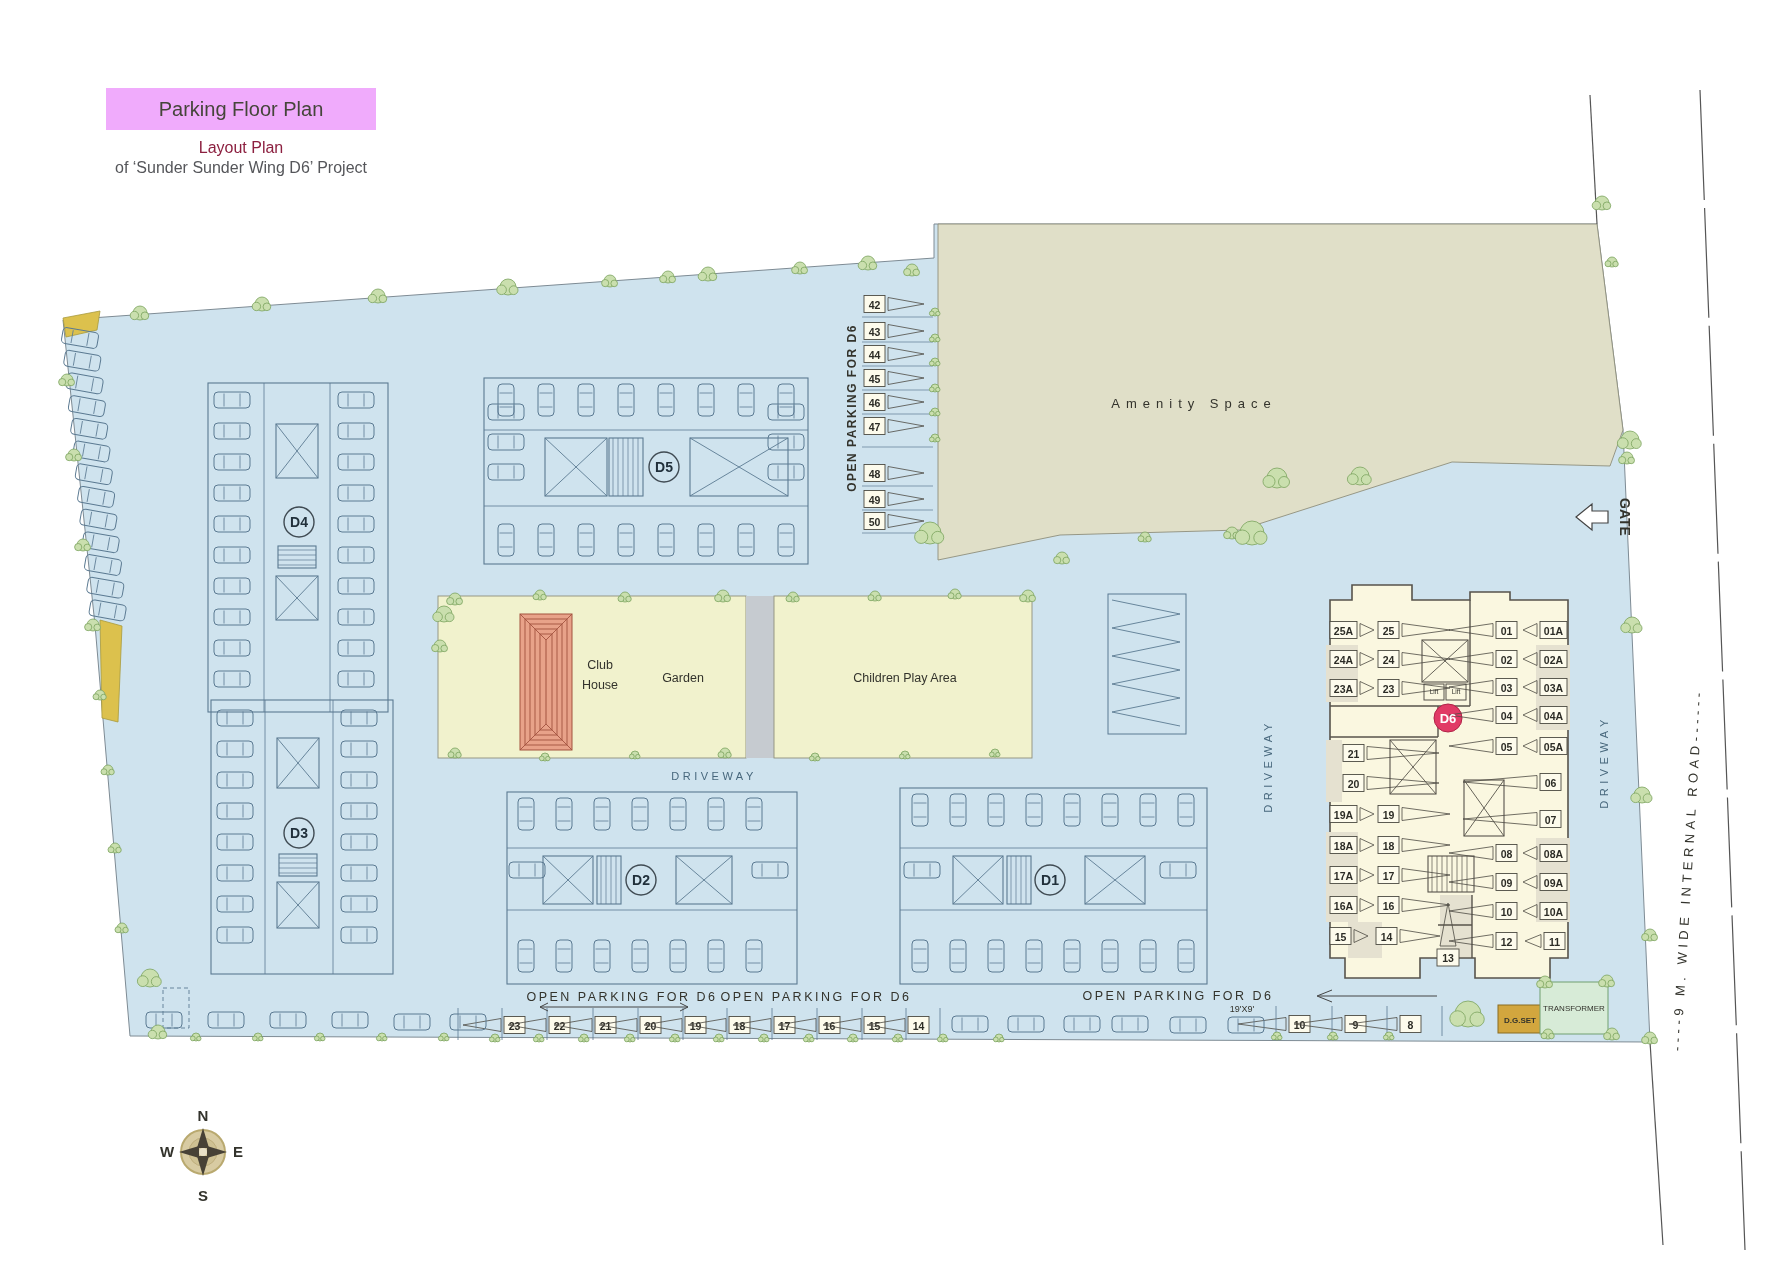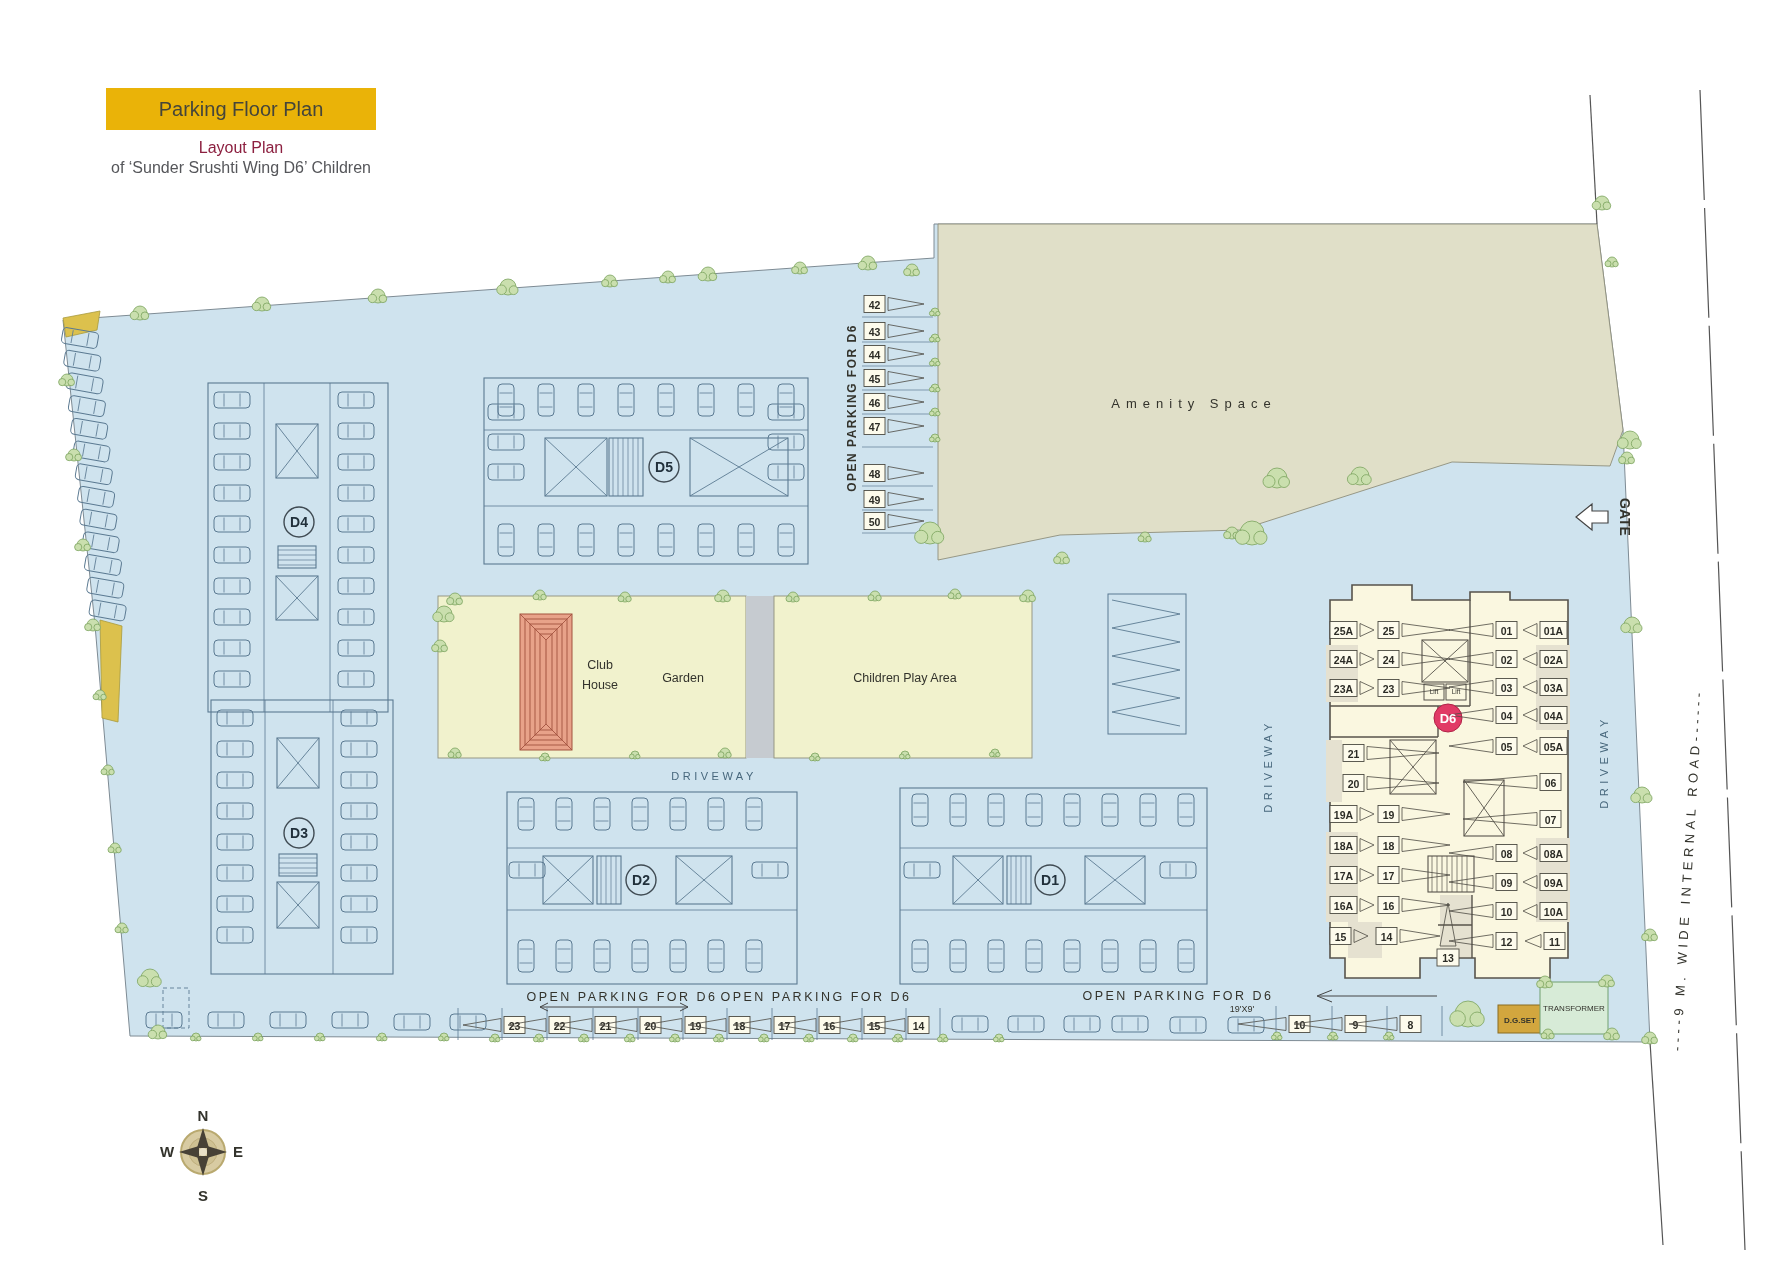--- a/index.html
+++ b/index.html
@@ -1,19 +1,19 @@
 <!DOCTYPE html>
 <html><head>
 <meta charset="utf-8">
 <style>
   html,body{margin:0;padding:0;background:#ffffff;}
   .stage{position:relative;width:1782px;height:1263px;background:#ffffff;overflow:hidden;
          font-family:"Liberation Sans",sans-serif;}
   .banner{position:absolute;left:106px;top:88px;width:270px;height:42px;line-height:42px;
-          text-align:center;font-size:20px;color:#45453a;background:#eab308;}
+          text-align:center;font-size:20px;color:#45453a;background:#f0abfc;}
   .sub1{position:absolute;left:71px;top:139px;width:340px;text-align:center;
         font-size:16px;font-weight:normal;color:#8c2040;}
   .sub2{position:absolute;left:71px;top:159px;width:340px;text-align:center;
         font-size:16px;color:#55565a;}
   svg{position:absolute;left:0;top:0;}
   .ts{font-family:"Liberation Sans",sans-serif;fill:#33332c;}
   .b{font-weight:bold;}
   .blue{fill:#47677c;}
   .s6{font-size:6.5px;}.s8{font-size:8px;}.s9{font-size:9px;}
   .s11{font-size:11px;}.s12{font-size:12px;}.s125{font-size:12.5px;}.s13{font-size:13px;}
@@ -25,21 +25,21 @@
   .whiteT{fill:#ffffff;}
 </style>
 </head>
 <body>
 
 <div class="stage">
   <div class="banner">
     <span>Parking Floor Plan</span>
   </div>
   <div class="sub1">Layout Plan</div>
-  <div class="sub2">of ‘Sunder Srushti Wing D6’ Children</div>
+  <div class="sub2">of ‘Sunder Sunder Wing D6’ Project</div>
 
   <svg id="plan" viewBox="0 0 1782 1263" width="1782" height="1263">
     <g id="base">
         <polygon points="63,320 934,258 934,224 1597,224 1623,430 1650,1042 130,1036 95,625" fill="#cfe3ee" stroke="#7e8b94" stroke-width="1"></polygon>
         <polygon points="938,224 1597,224 1623,430 1610,466 1452,462 1240,530 1060,535 938,560" fill="#e0dfc8" stroke="#8f8f7c" stroke-width="0.9"></polygon>
         <line x1="1590" y1="95" x2="1597" y2="224" stroke="#555" stroke-width="1.2"></line>
         <line x1="1650" y1="1042" x2="1663" y2="1245" stroke="#555" stroke-width="1.2"></line>
         <line x1="1700" y1="90" x2="1745" y2="1250" stroke="#555" stroke-width="1.2" stroke-dasharray="110 8"></line>
         <rect x="438" y="596" width="308" height="162" fill="#f1f2cd" stroke="#8f8f7c" stroke-width="0.9"></rect>
         <rect x="746" y="596" width="28" height="162" fill="#c6cbd0"></rect>

